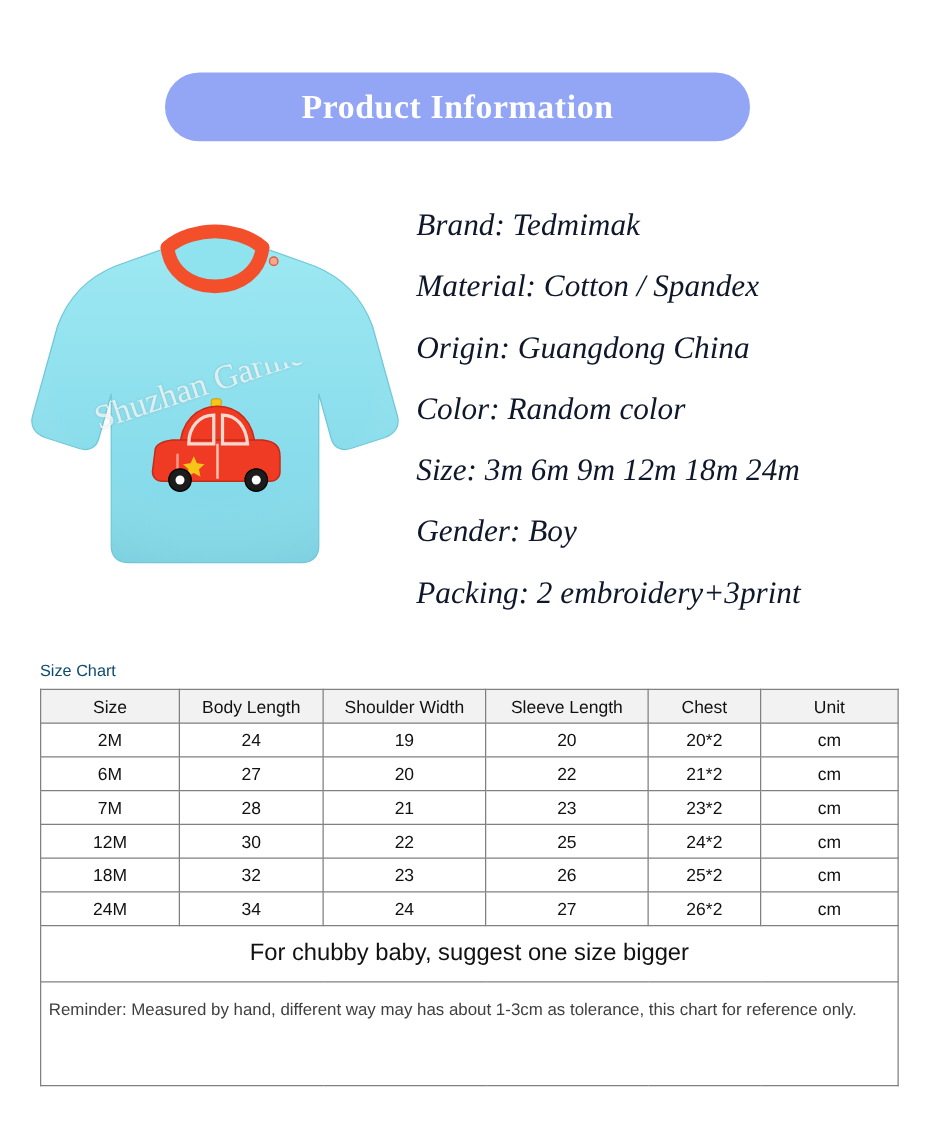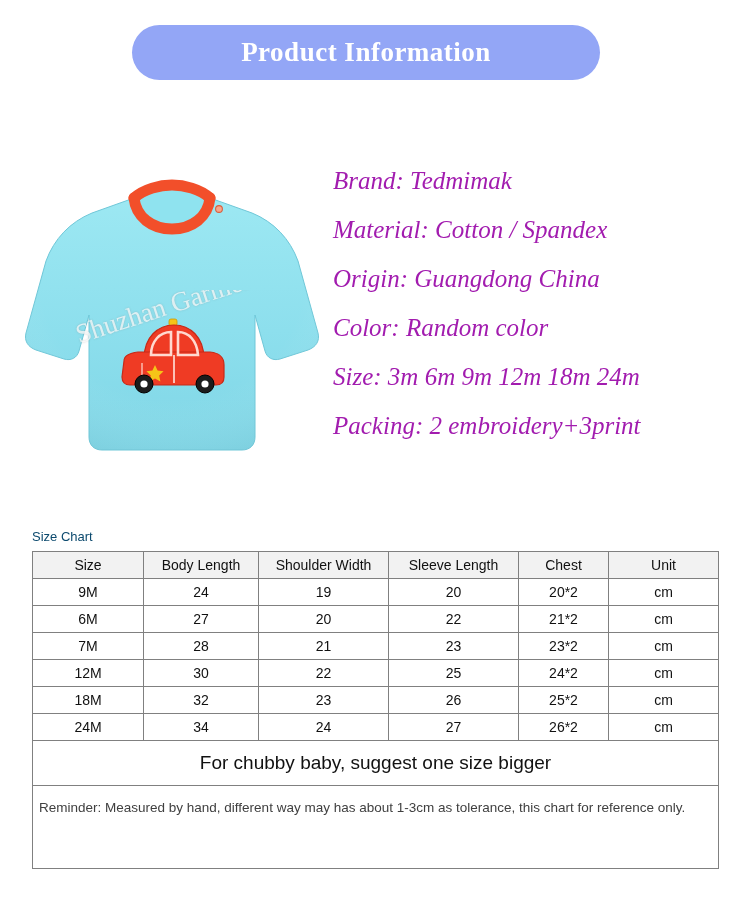--- a/index.html
+++ b/index.html
@@ -13,21 +13,21 @@
     position: relative;
     font-family: "Liberation Sans", sans-serif;
     color: #1a1a1a;
     overflow: hidden;
   }
 
   
   .banner {
     position: absolute;
     left: 132px;
-    top: 25px;
+    top: 58px;
     width: 468px;
     height: 55px;
     background: #93a6f6;
     border-radius: 28px;
     display: flex;
     align-items: center;
     justify-content: center;
   }
   .banner-title {
     font-family: "Liberation Serif", serif;
@@ -70,21 +70,21 @@
   .specs {
     position: absolute;
     left: 333px;
     top: 168px;
     width: 400px;
   }
   .spec-line {
     font-family: "Liberation Serif", serif;
     font-style: italic;
     font-size: 25px;
-    color: #a21caf;
+    color: #0f172a;
     line-height: 1.0;
     margin-bottom: 24px;
     white-space: nowrap;
   }
   .spec-line:last-child { margin-bottom: 0; }
 
   
   .chart-label {
     position: absolute;
     left: 32px;
@@ -241,20 +241,21 @@
 <div class="watermark">
   <span>Shuzhan Garment</span>
 </div>
 
 <div class="specs">
   <div class="spec-line">Brand: Tedmimak</div>
   <div class="spec-line">Material: Cotton / Spandex</div>
   <div class="spec-line">Origin: Guangdong China</div>
   <div class="spec-line">Color: Random color</div>
   <div class="spec-line">Size: 3m 6m 9m 12m 18m 24m</div>
+  <div class="spec-line">Gender: Boy</div>
   <div class="spec-line">Packing: 2 embroidery+3print</div>
 </div>
 
 <div class="chart-label">Size Chart</div>
 
 <table class="size-table">
   <colgroup>
     <col style="width:111px">
     <col style="width:115px">
     <col style="width:130px">
@@ -267,21 +268,21 @@
       <th>Size</th>
       <th>Body Length</th>
       <th>Shoulder Width</th>
       <th>Sleeve Length</th>
       <th>Chest</th>
       <th>Unit</th>
     </tr>
   </thead>
   <tbody>
     <tr>
-      <td>9M</td>
+      <td>2M</td>
       <td>24</td>
       <td>19</td>
       <td>20</td>
       <td>20*2</td>
       <td>cm</td>
     </tr>
     <tr>
       <td>6M</td>
       <td>27</td>
       <td>20</td>

